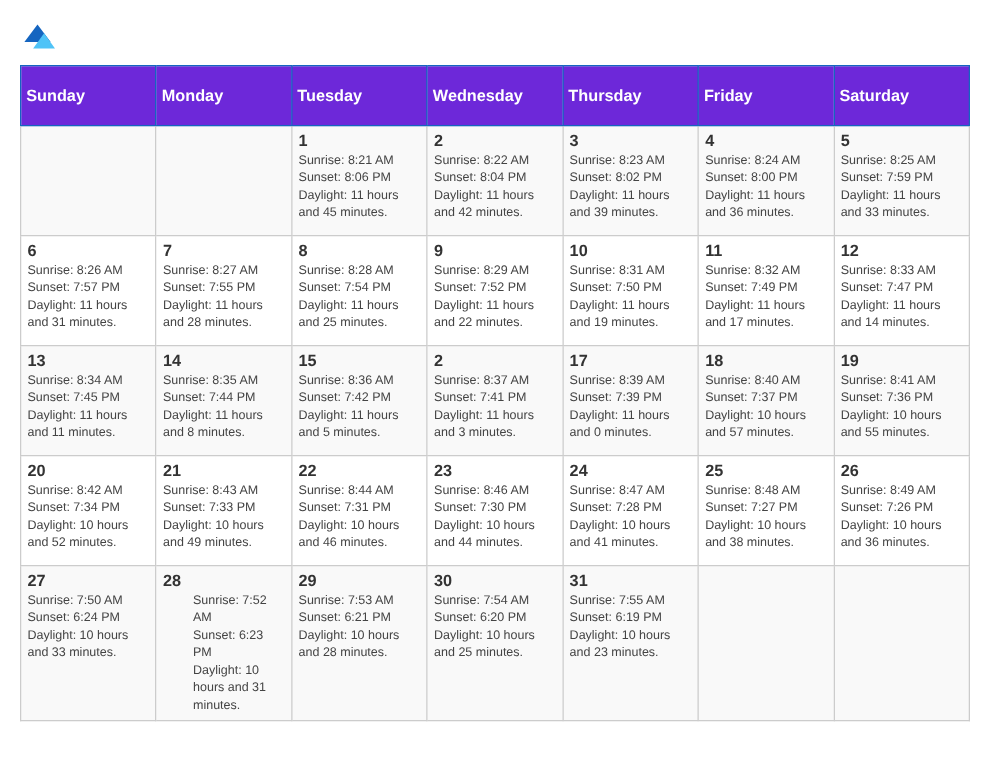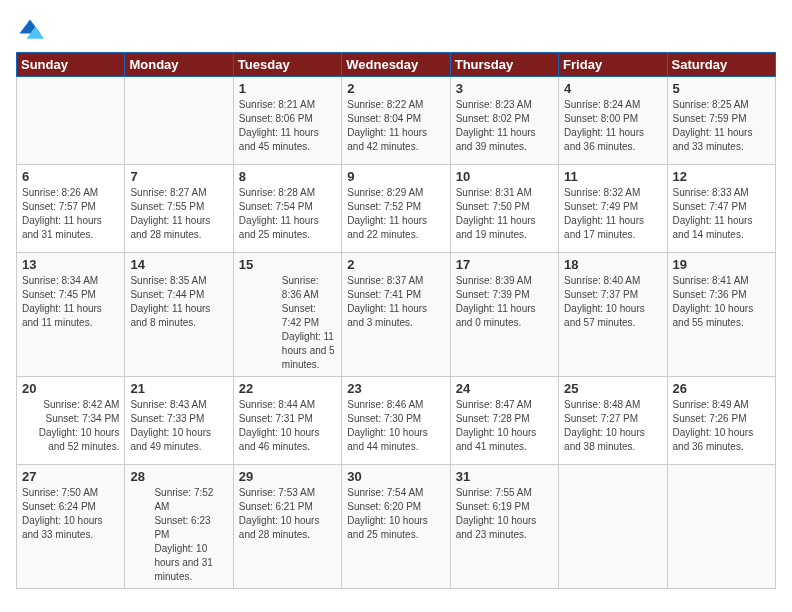--- a/index.html
+++ b/index.html
@@ -43,23 +43,23 @@
       font-size: 14px;
       color: #555;
       margin-top: 2px;
     }
     table {
       width: 100%;
       border-collapse: collapse;
       table-layout: fixed;
     }
     thead th {
-      background: #7f1d1d;
+      background: #6d28d9;
       color: #fff;
-      padding: 4px 4px;
+      padding: 16px 4px;
       font-size: 13px;
       font-weight: bold;
       text-align: left;
       border: 1px solid #1565c0;
     }
     tbody td {
       border: 1px solid #ccc;
       vertical-align: top;
       padding: 4px 5px;
       font-size: 10.5px;
@@ -200,21 +200,21 @@
 Daylight: 11 hours and 11 minutes.</div>
         </td>
         <td>
           <span class="day-num">14</span>
           <div class="cell-text" style="white-space: pre-line;">Sunrise: 8:35 AM
 Sunset: 7:44 PM
 Daylight: 11 hours and 8 minutes.</div>
         </td>
         <td>
           <span class="day-num">15</span>
-          <div class="cell-text" style="white-space: pre-line; margin-left: 43px;">Sunrise: 8:36 AM
+          <div class="cell-text" style="white-space: pre-line;">Sunrise: 8:36 AM
 Sunset: 7:42 PM
 Daylight: 11 hours and 5 minutes.</div>
         </td>
         <td>
           <span class="day-num">2</span>
           <div class="cell-text" style="white-space: pre-line;">Sunrise: 8:37 AM
 Sunset: 7:41 PM
 Daylight: 11 hours and 3 minutes.</div>
         </td>
         <td>
@@ -232,21 +232,21 @@
         <td>
           <span class="day-num">19</span>
           <div class="cell-text" style="white-space: pre-line;">Sunrise: 8:41 AM
 Sunset: 7:36 PM
 Daylight: 10 hours and 55 minutes.</div>
         </td>
       </tr>
       <tr>
         <td>
           <span class="day-num">20</span>
-          <div class="cell-text" style="white-space: pre-line; text-align: right;">Sunrise: 8:42 AM
+          <div class="cell-text" style="white-space: pre-line;">Sunrise: 8:42 AM
 Sunset: 7:34 PM
 Daylight: 10 hours and 52 minutes.</div>
         </td>
         <td>
           <span class="day-num">21</span>
           <div class="cell-text" style="white-space: pre-line;">Sunrise: 8:43 AM
 Sunset: 7:33 PM
 Daylight: 10 hours and 49 minutes.</div>
         </td>
         <td>

